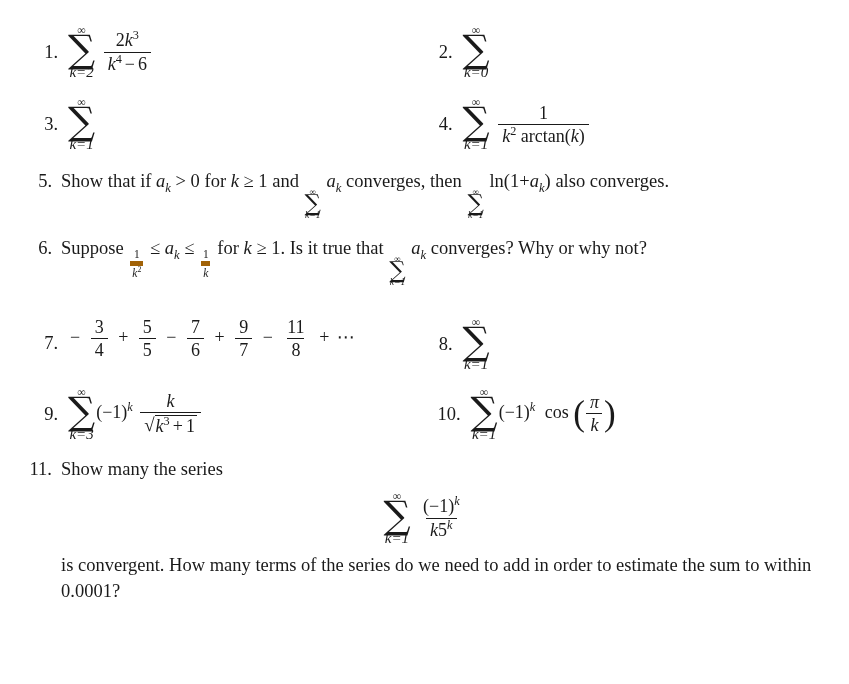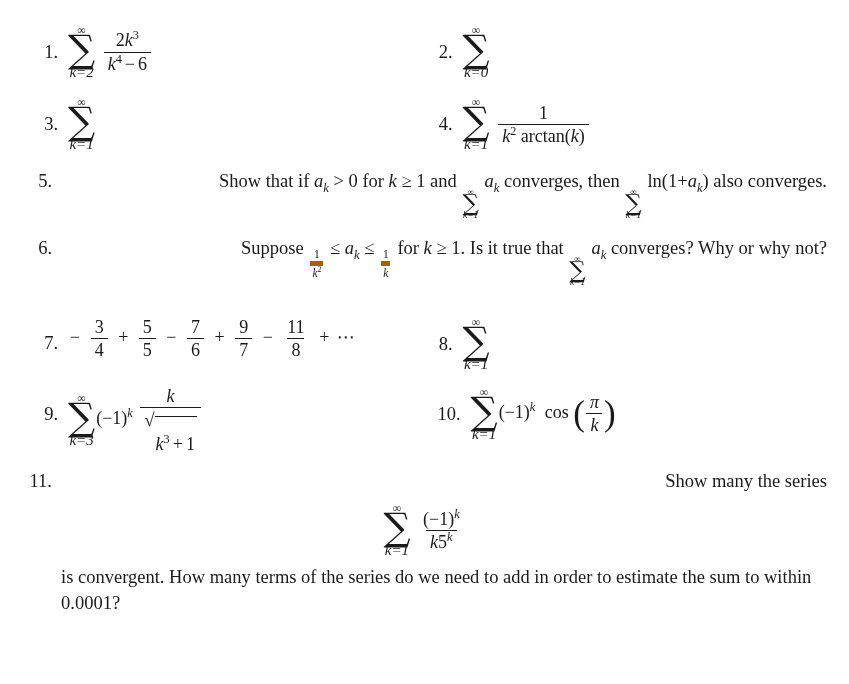--- a/index.html
+++ b/index.html
@@ -56,21 +56,21 @@
     align-items: baseline;
     font-size: 18.5px;
     line-height: 27px;
   }
   .listline .num-inline {
     width: 30px;
     flex: 0 0 auto;
     text-align: right;
     padding-right: 9px;
   }
-  .listline .txt { flex: 1 1 auto; text-align: right; }
+  .listline .txt { flex: 1 1 auto; }
 
   
   .math { font-family: "Liberation Serif", "DejaVu Serif", serif; }
   .mi { font-style: italic; }
   .mo { font-style: normal; }
   .op { font-style: normal; padding: 0 3px; }
 
   sup.sp, sub.sb {
     font-size: 0.68em;
     font-style: italic;
@@ -148,22 +148,22 @@
     line-height: 1.1;
   }
   .frac-s .fnum { padding: 0 2px 0.5px 2px; }
   .frac-s .fden { padding: 0.5px 2px 0 2px; border-top: 5px solid #a16207; }
 
   
   .sqrt { display: inline-flex; align-items: stretch; }
   .sqrt .rad { font-size: 1.05em; font-style: normal; line-height: 1.15; }
   .sqrt .rand {
     border-top: 1.1px solid #1a1a1a;
-    padding: 17px 2px 0 1px;
-    margin-top: 7px;
+    padding: 0 2px 0 1px;
+    margin-top: 1px;
   }
 
   
   .bigparen {
     display: inline-flex;
     align-items: center;
     vertical-align: middle;
   }
   .bigparen .pp {
     font-size: 1.95em;

